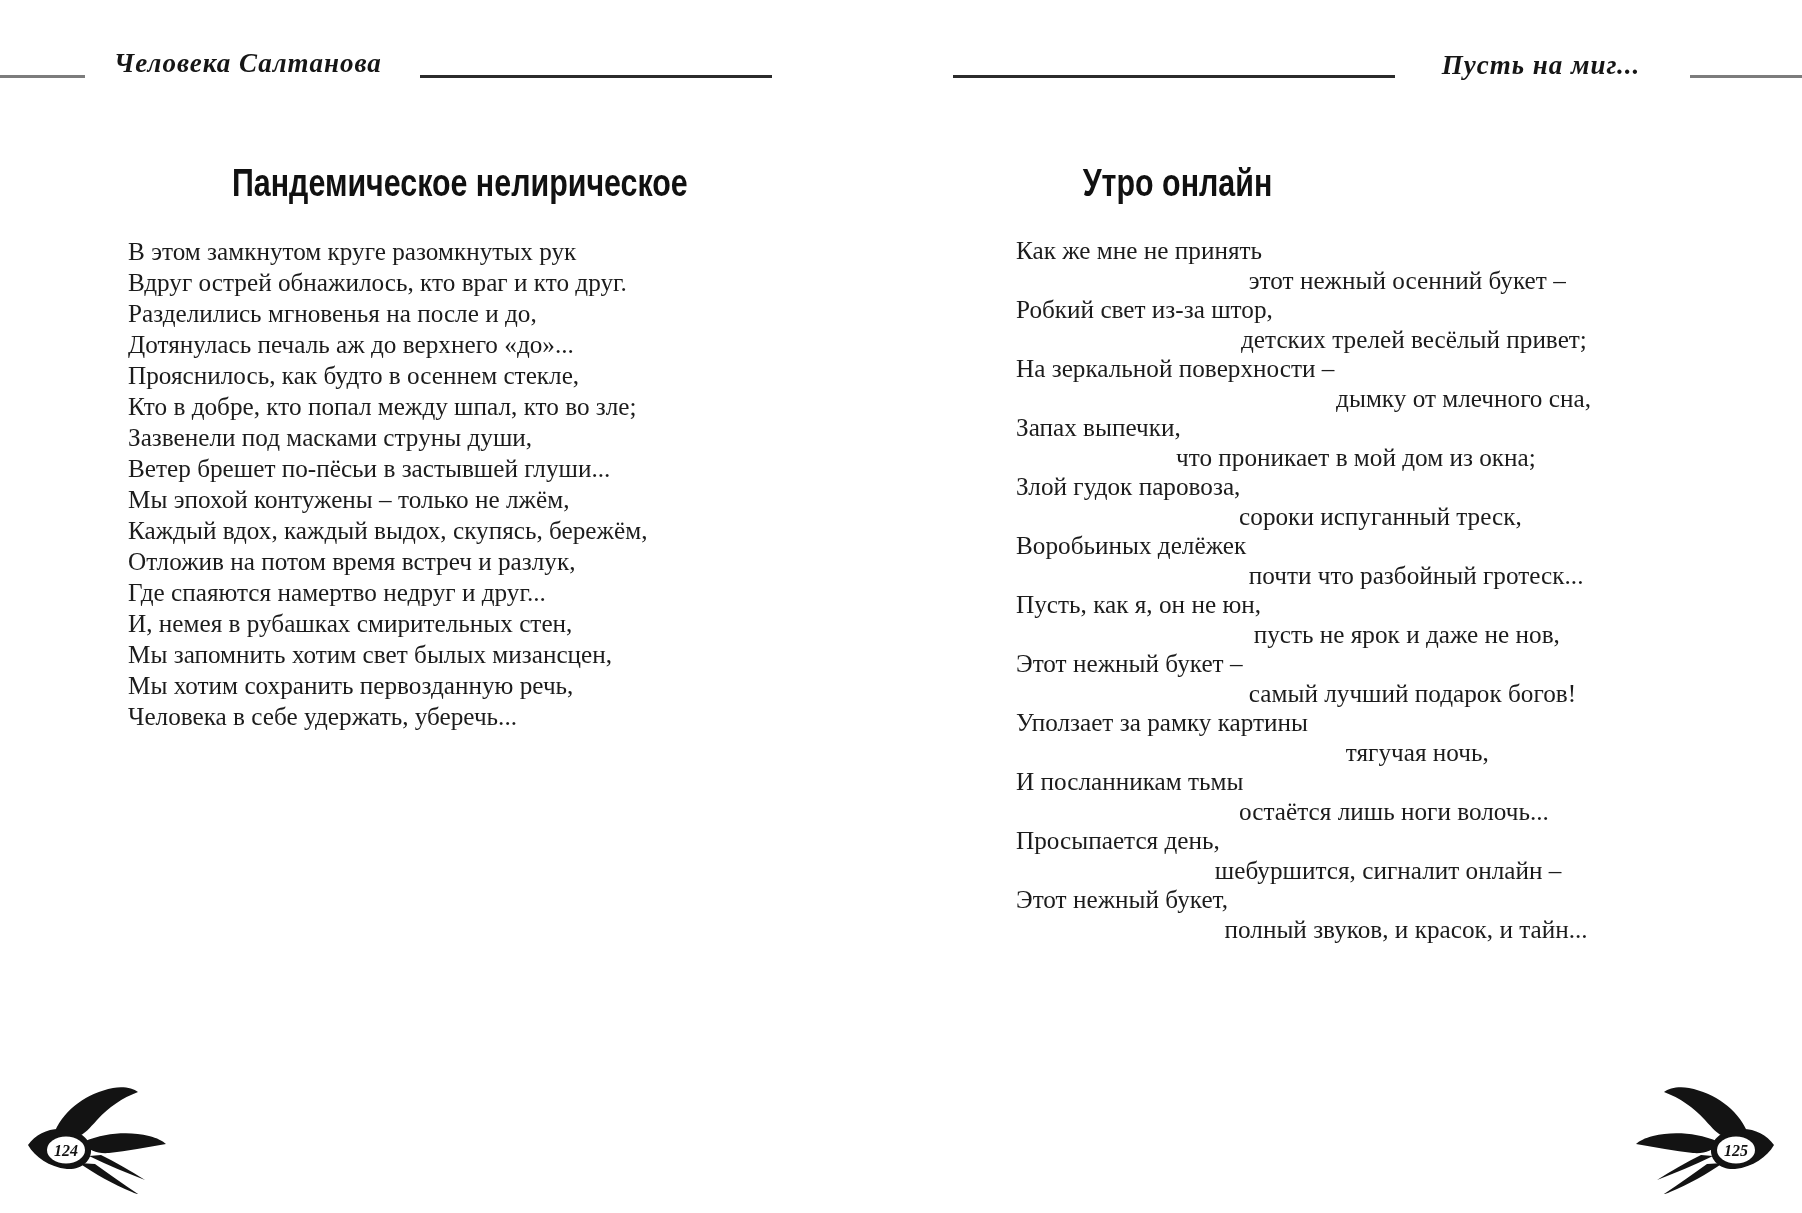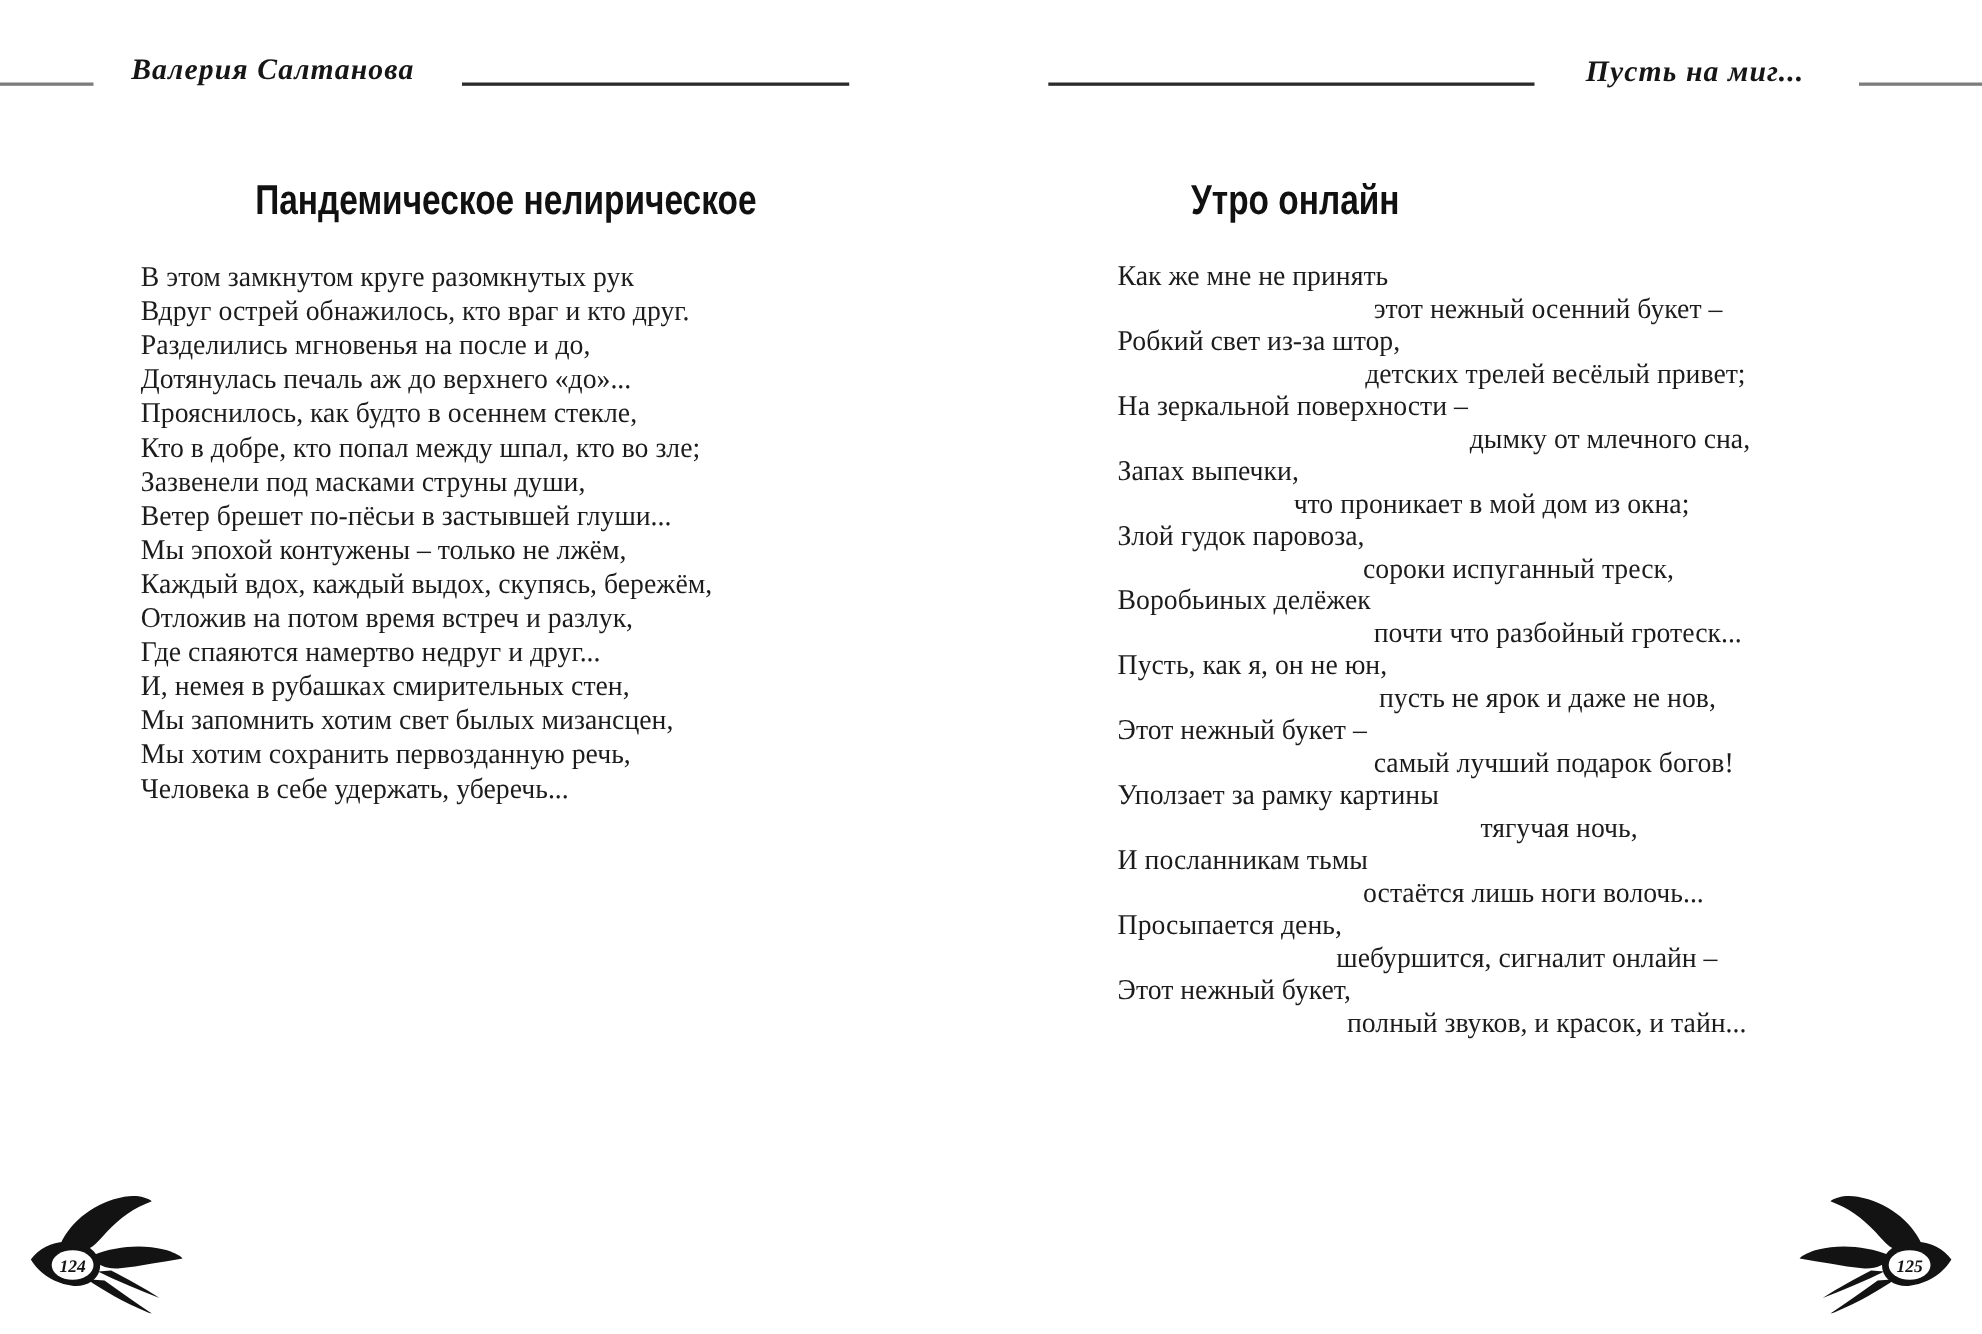--- a/index.html
+++ b/index.html
@@ -54,21 +54,21 @@
     font-size:16px;
     fill:#131313;
   }
 </style>
 </head>
 <body>
 
 <div class="spread">
 
   <div class="rule outer" style="left:0;top:75px;width:85px;"></div>
-  <div class="running-head" style="left:100px;top:48px;width:296px;">Валерия Салтанова</div>
+  <div class="running-head" style="left:100px;top:48px;width:296px;">Человека Салтанова</div>
   <div class="rule" style="left:420px;top:75px;width:352px;"></div>
 
   <div class="rule" style="left:953px;top:75px;width:442px;"></div>
   <div class="running-head" style="left:1408px;top:50px;width:266px;">Пусть на миг...</div>
   <div class="rule outer" style="left:1690px;top:75px;width:112px;"></div>
 
   <div class="poem poem--right" style="left:1016px;top:162px;width:560px;">
     <div class="poem-title-row" style="width:322px;">
       <span class="poem-title">Утро онлайн</span>
     </div>

